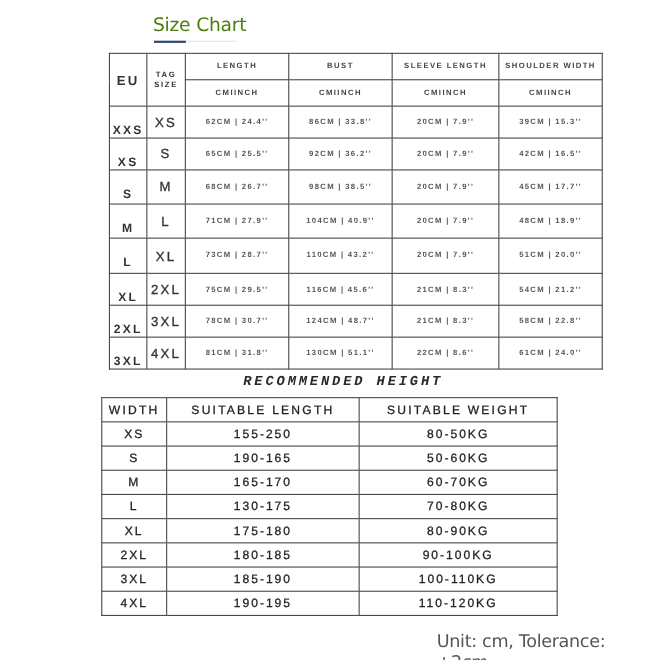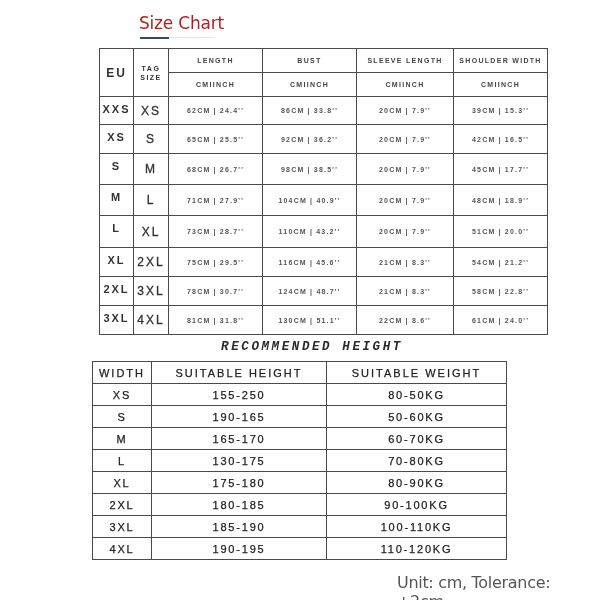--- a/index.html
+++ b/index.html
@@ -14,21 +14,21 @@
       overflow: hidden;
       font-family: "Liberation Sans", sans-serif;
       color: #222222;
     }
     .title {
       position: absolute;
       left: 139px;
       top: 13px;
       font-family: "DejaVu Sans", sans-serif;
       font-size: 17px;
-      color: #b91c1c;
+      color: #4d7c0f;
       letter-spacing: -0.2px;
     }
     .title-underline {
       position: absolute;
       left: 140px;
       top: 37px;
       width: 29px;
       height: 2px;
       background: #2f4a6b;
     }
@@ -80,21 +80,21 @@
       font-size: 7px;
       letter-spacing: 1.3px;
       color: #444;
       height: 23px;
     }
     #size-table .eu-cell {
       font-size: 11px;
       letter-spacing: 2px;
       color: #333;
       vertical-align: top;
-      padding-top: 6px;
+      padding-top: 16px;
     }
     #size-table .tag-cell {
       font-size: 12px;
       letter-spacing: 2px;
       color: #333;
       font-weight: normal;
       -webkit-text-stroke: 0.3px #333;
     }
     #size-table .val-cell {
       font-size: 7px;
@@ -247,21 +247,21 @@
 
 <table id="rec-table">
   <colgroup>
     <col style="width:59px">
     <col style="width:175px">
     <col style="width:180px">
   </colgroup>
   <tbody>
     <tr class="rec-hdr">
       <td>WIDTH</td>
-      <td>SUITABLE HEIGHT</td>
+      <td>SUITABLE LENGTH</td>
       <td>SUITABLE WEIGHT</td>
     </tr>
     <tr>
       <td>XS</td>
       <td>155-250</td>
       <td>80-50KG</td>
     </tr>
     <tr>
       <td>S</td>
       <td>190-165</td>

